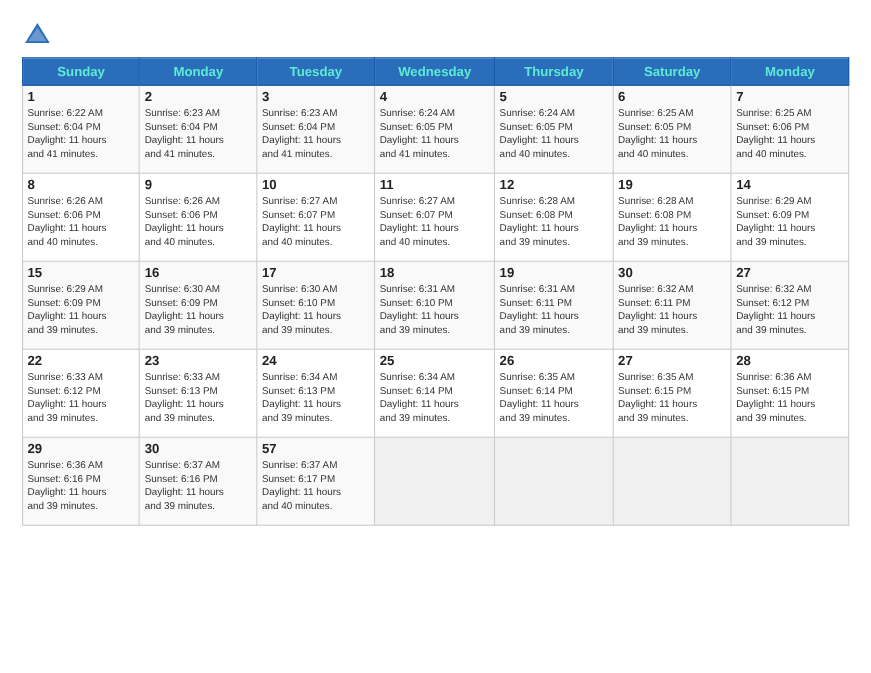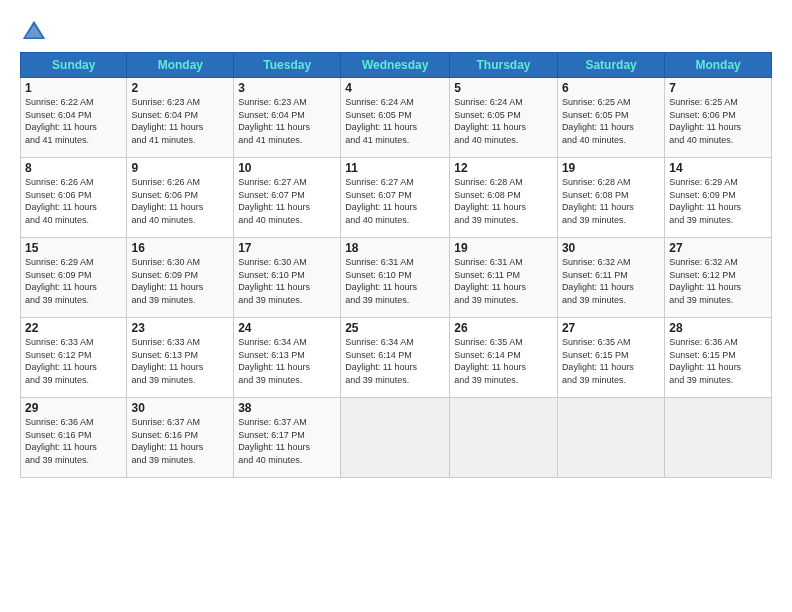--- a/index.html
+++ b/index.html
@@ -346,21 +346,21 @@
 and 39 minutes.</div>
           </td>
           <td>
             <span class="day-num">30</span>
             <div class="day-info" style="white-space: pre-wrap;">Sunrise: 6:37 AM
 Sunset: 6:16 PM
 Daylight: 11 hours
 and 39 minutes.</div>
           </td>
           <td>
-            <span class="day-num">38</span>
+            <span class="day-num">57</span>
             <div class="day-info" style="white-space: pre-wrap;">Sunrise: 6:37 AM
 Sunset: 6:17 PM
 Daylight: 11 hours
 and 40 minutes.</div>
           </td>
           <td class="empty"></td>
           <td class="empty"></td>
           <td class="empty"></td>
           <td class="empty"></td>
         </tr>

